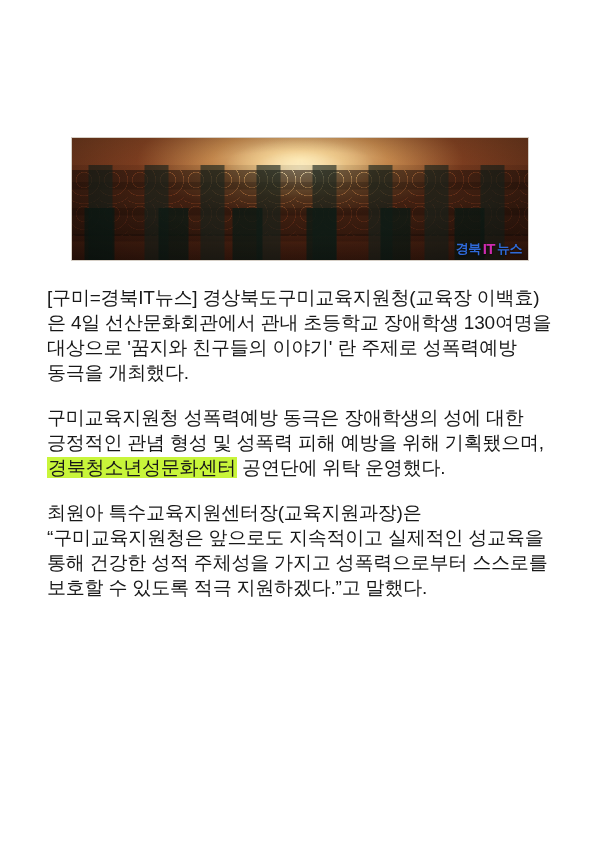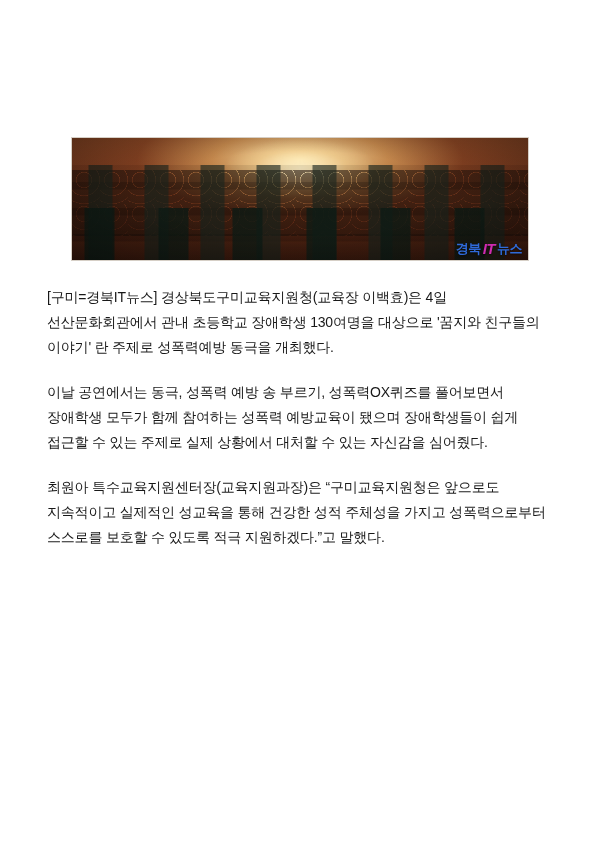--- a/index.html
+++ b/index.html
@@ -115,33 +115,33 @@
     display: flex;
     align-items: center;
     gap: 2px;
     font-weight: bold;
     font-size: 13px;
     line-height: 1;
     text-shadow: 0 1px 2px rgba(0,0,0,0.55);
     letter-spacing: -0.5px;
   }
   .wm-1 { color: #2f6ad9; }
-  .wm-2 { color: #cf2bb0; font-style: italic; font-size: 15px; }
+  .wm-2 { color: #cf2bb0; font-size: 15px; }
   .wm-3 { color: #2f6ad9; font-family: Liberation Serif, serif; }
 
   
   .article {
     position: absolute;
     left: 47px;
     top: 285px;
     width: 506px;
   }
   .article p {
     margin: 0 0 20px 0;
-    font-size: 14px;
+    font-size: 19px;
     line-height: 25px;
     letter-spacing: -0.2px;
     color: #181818;
     text-align: left;
     word-break: keep-all;
   }
   .article p:last-child { margin-bottom: 0; margin-top: 8px; }
   .hl {
     background: #c8f53a;
     padding: 0 1px;
@@ -166,20 +166,20 @@
         <span class="wm-3">뉴스</span>
       </div>
     </div>
   </div>
 
   <div class="article">
     <p>
       <span>[구미=경북IT뉴스] 경상북도구미교육지원청(교육장 이백효)은 4일 선산문화회관에서 관내 초등학교 장애학생 130여명을 대상으로 '꿈지와 친구들의 이야기' 란 주제로 성폭력예방 동극을 개최했다.</span>
     </p>
     <p>
-      <span>이날 공연에서는 동극, 성폭력 예방 송 부르기, 성폭력OX퀴즈를 풀어보면서 장애학생 모두가 함께 참여하는 성폭력 예방교육이 됐으며 장애학생들이 쉽게 접근할 수 있는 주제로 실제 상황에서 대처할 수 있는 자신감을 심어줬다.</span>
+      <span>구미교육지원청 성폭력예방 동극은 장애학생의 성에 대한 긍정적인 관념 형성 및 성폭력 피해 예방을 위해 기획됐으며, </span><span class="hl">경북청소년성문화센터</span><span> 공연단에 위탁 운영했다.</span>
     </p>
     <p>
       <span>최원아 특수교육지원센터장(교육지원과장)은 “구미교육지원청은 앞으로도 지속적이고 실제적인 성교육을 통해 건강한 성적 주체성을 가지고 성폭력으로부터 스스로를 보호할 수 있도록 적극 지원하겠다.”고 말했다.</span>
     </p>
   </div>
 
 </div>
 
 </body></html>

